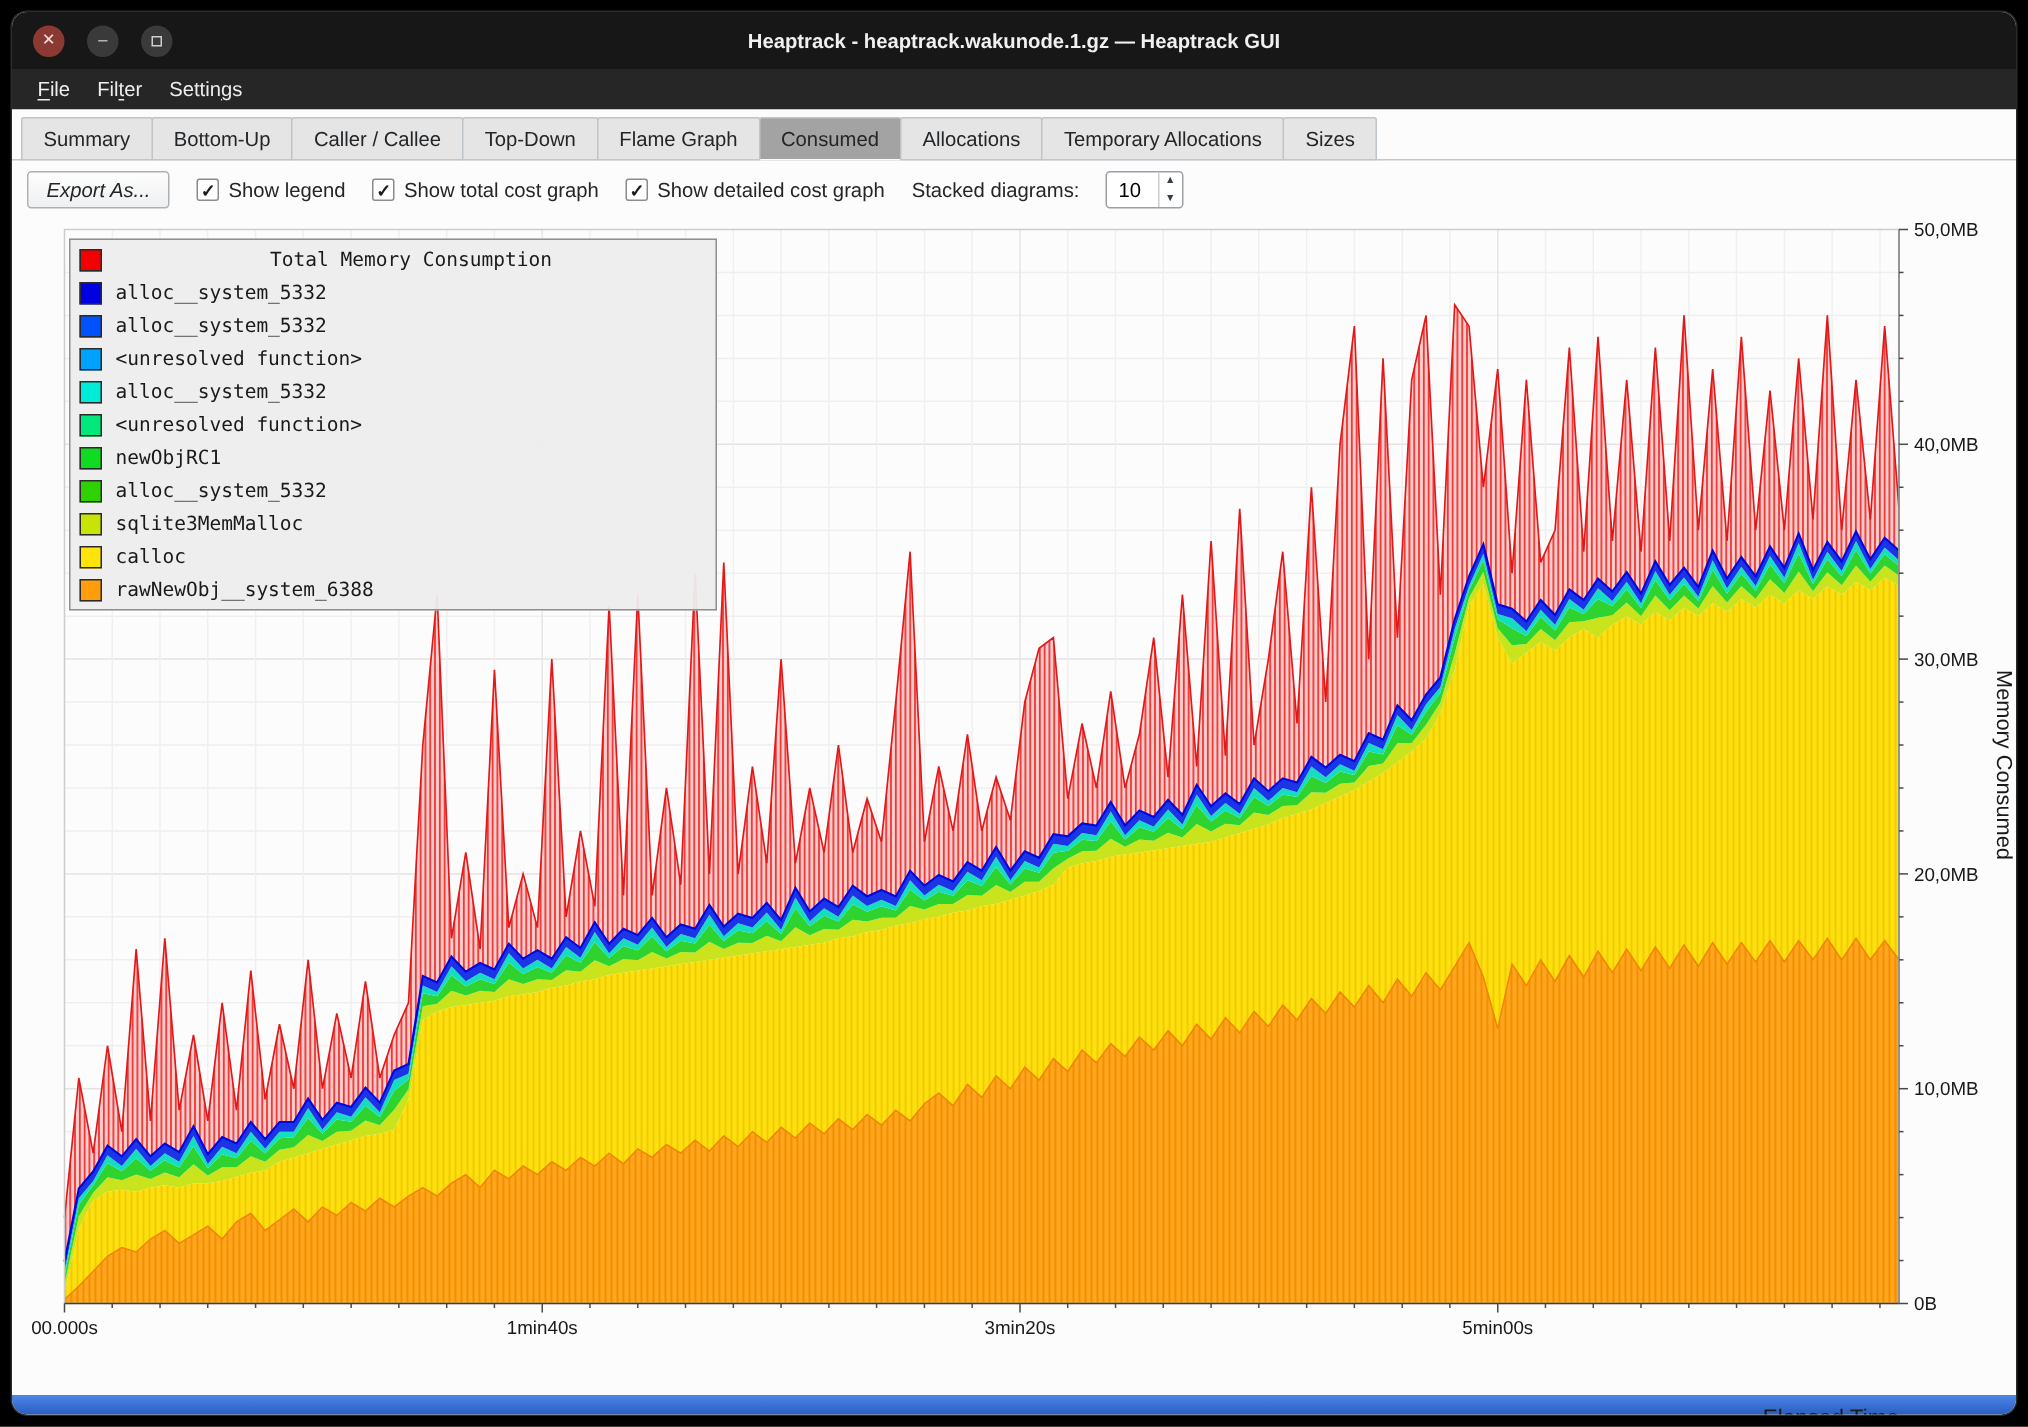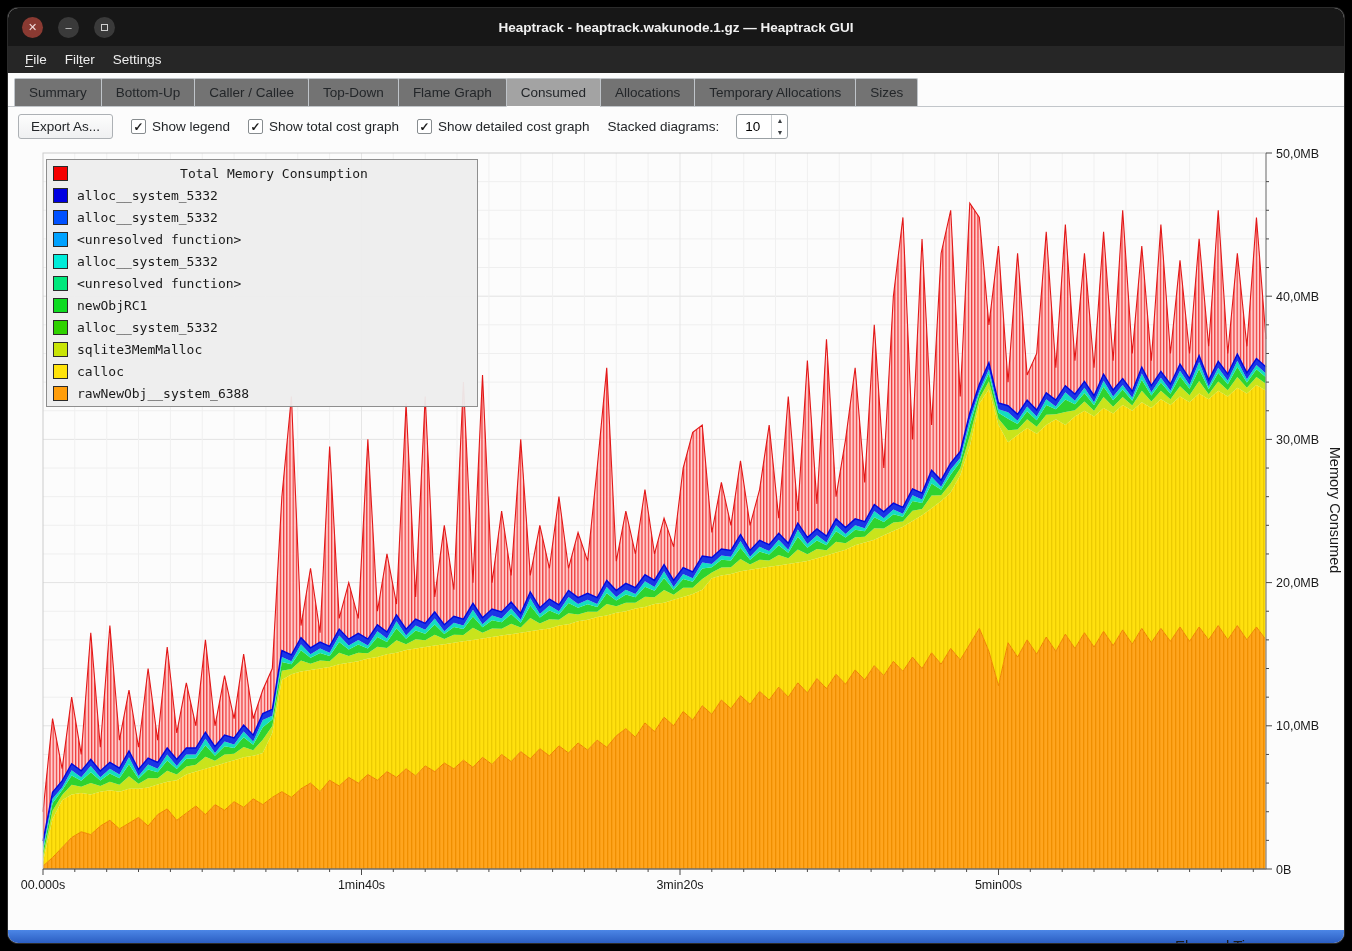--- a/index.html
+++ b/index.html
@@ -20,29 +20,29 @@
   .wbtn.min, .wbtn.max { background:#3a3a3a; }
   .max-glyph { width:7px; height:7px; border:1.5px solid #cfcfcf; display:block; }
   
   .menubar { height:27px; background:#262626; display:flex; align-items:center;
              padding-left:8px; flex:0 0 auto; }
   .menu-item { color:#ededed; font-size:13.5px; padding:4px 9px; cursor:pointer;text-align:right; }
   .menu-item u { text-underline-offset:2px; }
   
   .tabbar { display:flex; align-items:flex-end; padding:5px 0 0 6px;
             border-bottom:1px solid #c2c6ca; background:#fcfcfc; flex:0 0 auto; }
-  .tab { font-size:13.5px; color:#232629; padding:6px 14px; background:#737373;
+  .tab { font-size:13.5px; color:#232629; padding:6px 14px; background:#e5e5e5;
          border:1px solid #bfc4c9; margin-right:-1px; margin-bottom:-1px;
          border-bottom:1px solid #c2c6ca; cursor:pointer; border-radius:2px 2px 0 0;
          white-space:nowrap; }
   .tab.active { background:#a3a3a3; border-bottom-color:#fcfcfc; }
   
   .toolbar { display:flex; align-items:center; gap:18px; padding:7px 10px 6px; flex:0 0 auto; }
   .btn { font-size:13.5px; padding:4px 12px; border:1px solid #adb1b5; border-radius:3px;
-         background:linear-gradient(#fdfdfd,#eff0f1); color:#232629; cursor:pointer; }
+         background:linear-gradient(#fdfdfd,#eff0f1); color:#232629; cursor:pointer;font-style:italic; }
   .check-group { display:flex; align-items:center; gap:6px; cursor:pointer; }
   .checkbox { width:15px; height:15px; background:#fff; border:1px solid #878c8f;
               border-radius:2px; display:flex; align-items:center; justify-content:center;
               font-size:12px; font-weight:bold; color:#1c1c1c; line-height:1; }
   .check-label { font-size:13.5px; color:#232629; }
   .spin-group { display:flex; align-items:center; gap:17px; }
   .spin-label { font-size:13.5px; color:#232629; }
   .spinbox { display:flex; border:1px solid #9aa0a4; border-radius:3px; background:#fff;
              height:25px; width:52px; overflow:hidden; }
   .spin-value { flex:1; display:flex; align-items:center; padding-left:8px; font-size:13.5px; }

